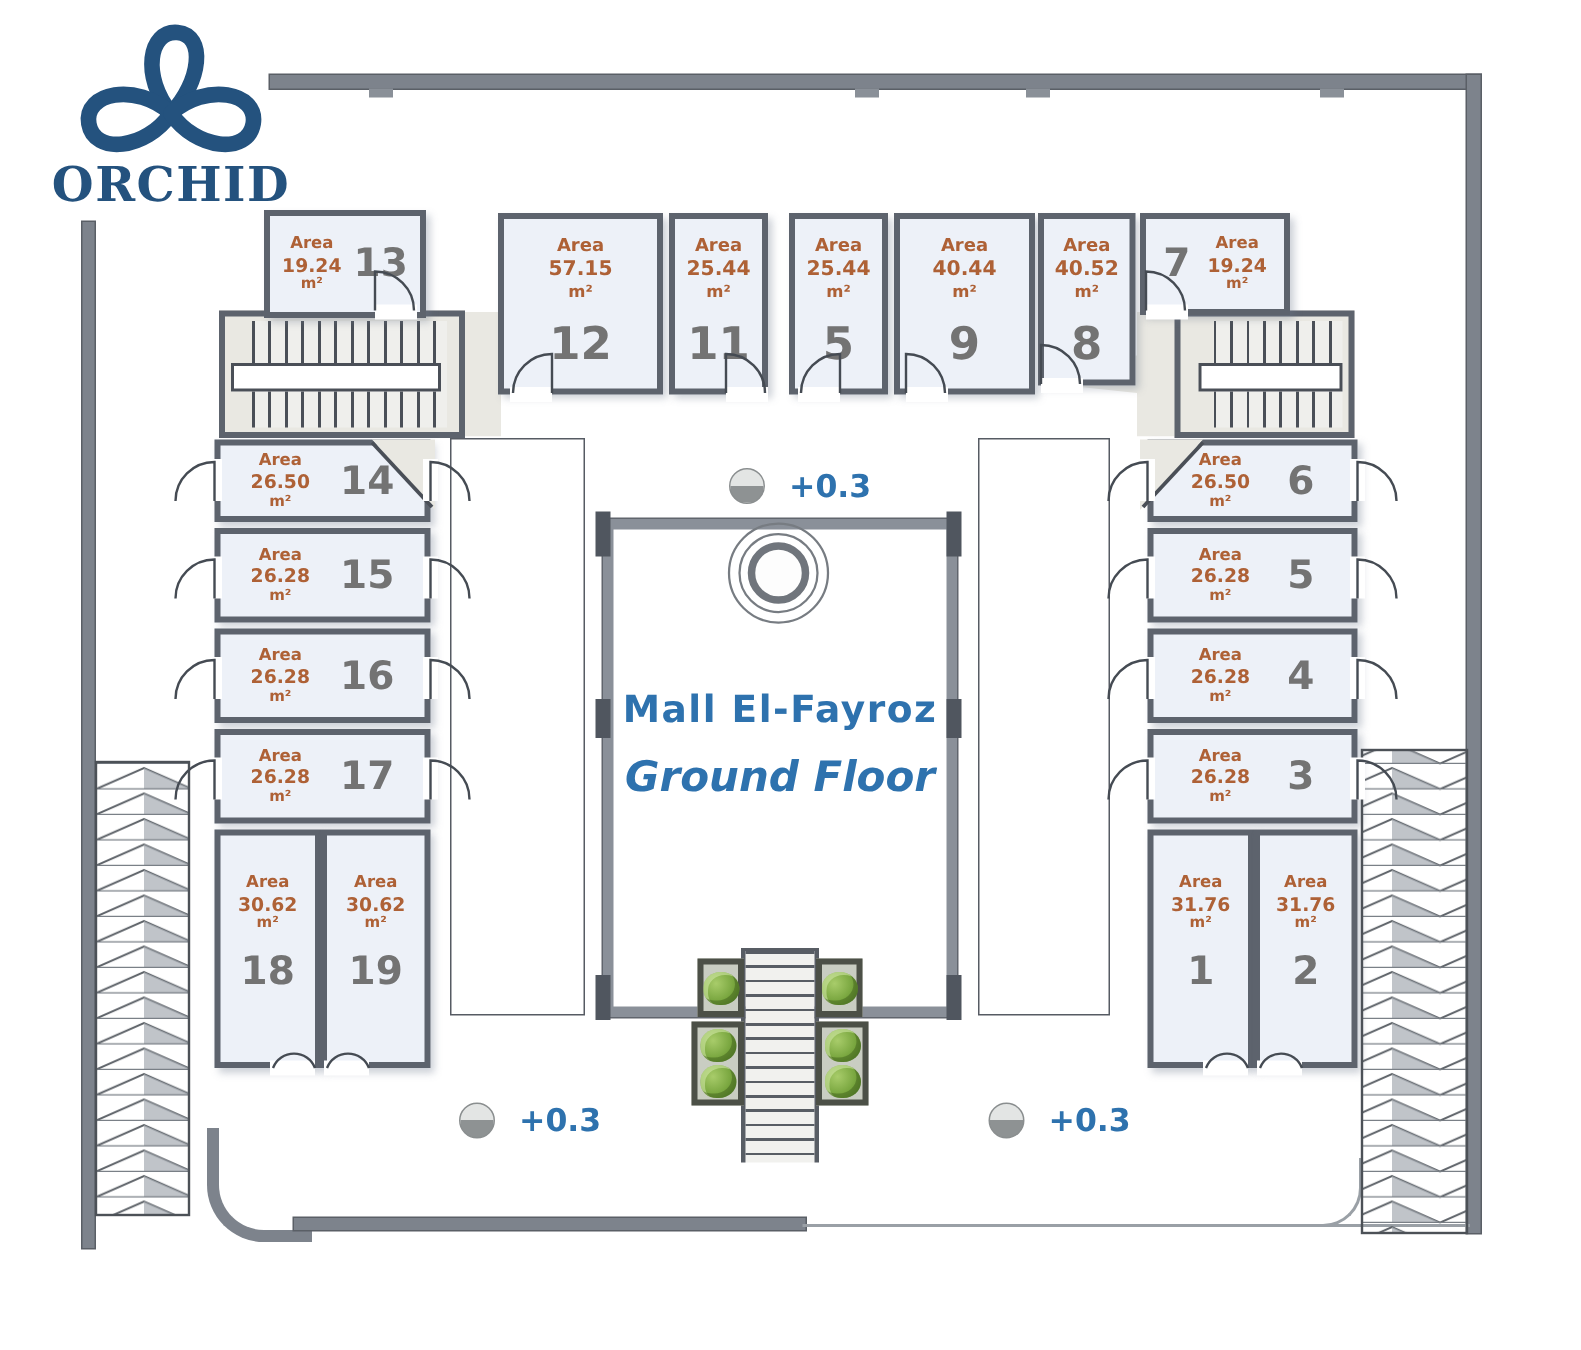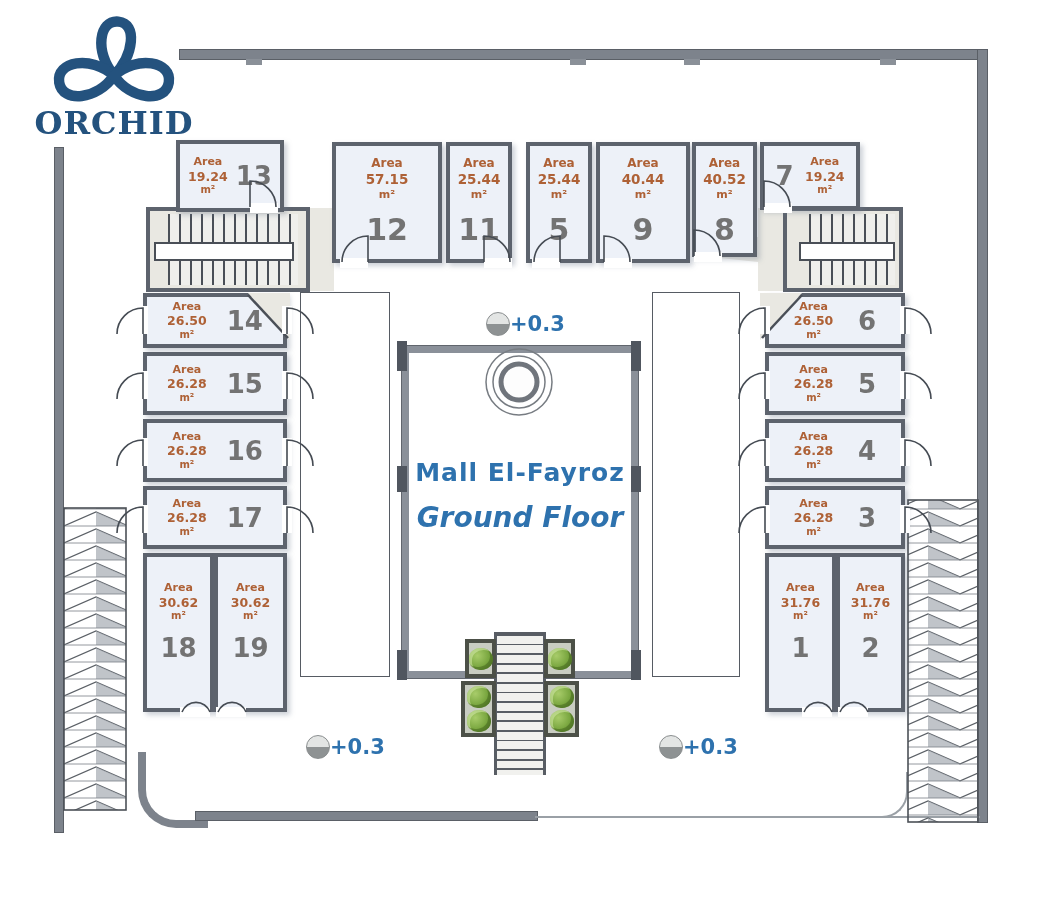--- a/index.html
+++ b/index.html
@@ -45,21 +45,21 @@
   
   .cstairs{position:absolute;left:494px;top:632px;width:52px;height:143px;box-sizing:border-box;
            background:repeating-linear-gradient(180deg,#585d64 0 1.8px,#f1f1ee 1.8px 9.6px);
            border-left:3px solid #585d64;border-right:3px solid #585d64;border-top:2px solid #585d64;}
   .planter{position:absolute;background:#c9cdc2;border:4px solid #4c5047;box-sizing:border-box;
            display:flex;flex-direction:column;align-items:center;justify-content:space-evenly;}
   .plant{width:24px;height:22px;border-radius:48% 52% 50% 46%;
          background:radial-gradient(circle at 35% 35%,#a8cc6a,#79a63f 55%,#55822a 90%);
          box-shadow:inset -3px -3px 0 rgba(60,90,25,.45), inset 3px 2px 0 rgba(220,240,180,.5);}
   
-  .lvl{position:absolute;display:flex;align-items:center;gap:0;}
+  .lvl{position:absolute;display:flex;align-items:center;gap:16px;}
   .lvl-dot{width:22px;height:22px;border-radius:50%;border:1px solid #8a8e8f;
            background:linear-gradient(180deg,#e3e5e4 0 50%,#8e9293 50% 100%);}
   .lvl-txt{color:#2e72ae;font-weight:700;font-size:21px;}
   
   .logo{position:absolute;left:34px;top:6px;width:160px;text-align:center;}
   .logo-word{font-family:"DejaVu Serif","Liberation Serif",serif;font-weight:700;
              font-size:32px;color:#24527e;letter-spacing:1px;margin-top:-6px;}
   .overlay{position:absolute;left:0;top:0;pointer-events:none;}
 </style>
 </head>

